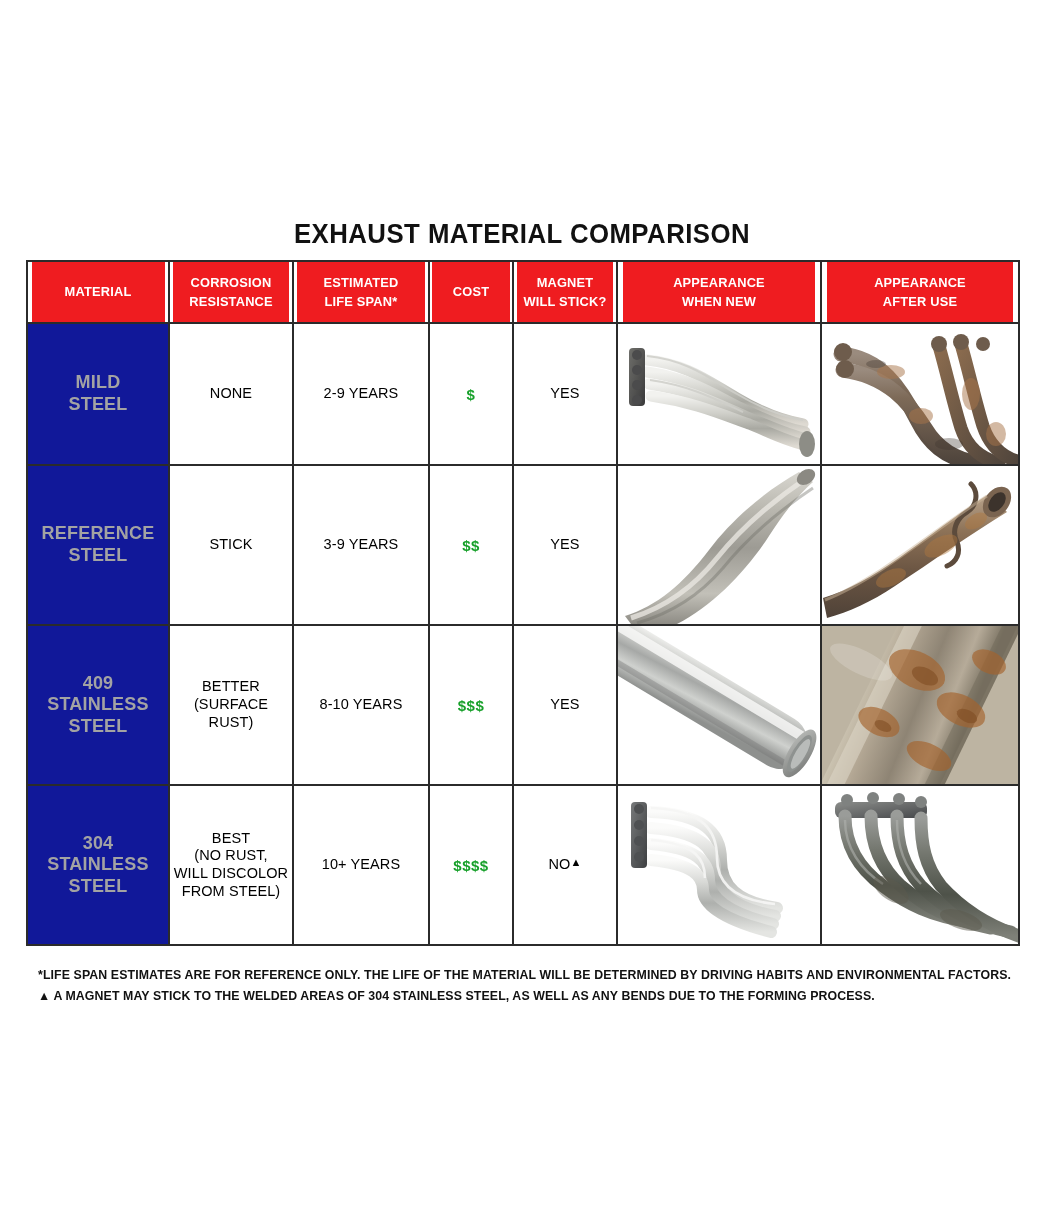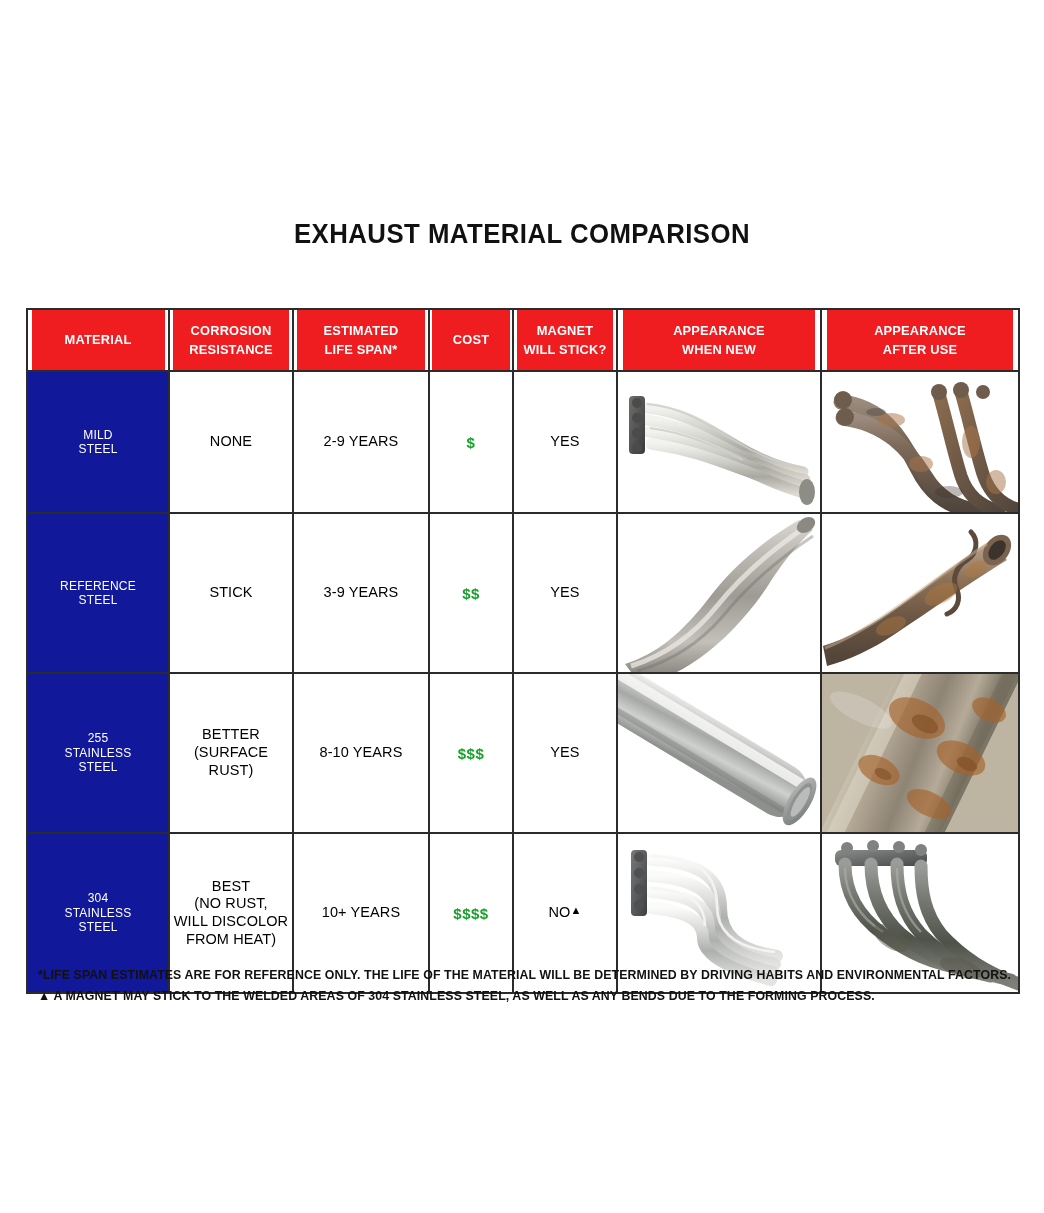--- a/index.html
+++ b/index.html
@@ -39,21 +39,20 @@
   #table-wrap {
     position: absolute;
     left: 26px;
     top: 260px;
     width: 992px;
   }
   table.cmp {
     border-collapse: collapse;
     width: 992px;
     table-layout: fixed;
-    margin-top: 48px;
   }
   table.cmp td, table.cmp th {
     border: 2px solid #2b2b2b;
     padding: 0;
     vertical-align: middle;
     text-align: center;
   }
   thead th {
     background: #ef1c20;
     color: #fff;
@@ -63,23 +62,23 @@
     letter-spacing: 0.2px;
     height: 60px;
     transform: scaleX(0.95);
   }
   thead th .hdr {
     display: block;
     padding: 2px 4px;
   }
   td.matcell {
     background: #111899;
-    color: #ffffff;
-    font-size: 12px;
-    font-weight: normal;
+    color: #a3a3a3;
+    font-size: 18px;
+    font-weight: bold;
     line-height: 1.2;
     letter-spacing: 0.2px;
     width: 142px;
   }
   td.plain {
     font-size: 14.5px;
     font-weight: normal;
     line-height: 1.22;
     letter-spacing: 0.1px;
     background: #fff;
@@ -337,21 +336,21 @@
                   <ellipse cx="155" cy="55" rx="12" ry="7" transform="rotate(-30 155 55)"></ellipse>
                 </g>
                 <path d="M166 30 C132 52 96 80 60 104 C38 118 20 128 4 134" fill="none" stroke="#cdb79c" stroke-width="3" opacity="0.5"></path>
               </svg>
             </div>
           </td>
         </tr>
 
         <tr class="r3">
           <td class="matcell">
-            <div>255</div>
+            <div>409</div>
             <div>STAINLESS</div>
             <div>STEEL</div>
           </td>
           <td class="plain">
             <div>BETTER</div>
             <div>(SURFACE</div>
             <div>RUST)</div>
           </td>
           <td class="plain">8-10 YEARS</td>
           <td class="cost">$$$</td>
@@ -427,21 +426,21 @@
         <tr class="r4">
           <td class="matcell">
             <div>304</div>
             <div>STAINLESS</div>
             <div>STEEL</div>
           </td>
           <td class="plain">
             <div>BEST</div>
             <div>(NO RUST,</div>
             <div>WILL DISCOLOR</div>
-            <div>FROM HEAT)</div>
+            <div>FROM STEEL)</div>
           </td>
           <td class="plain">10+ YEARS</td>
           <td class="cost">$$$$</td>
           <td class="plain">
             <span>NO</span><span class="sup">▲</span>
           </td>
 
           <td class="imgcell">
             <div class="imgbox">
               <svg class="fill" viewBox="0 0 204 158" preserveAspectRatio="xMidYMid slice">

